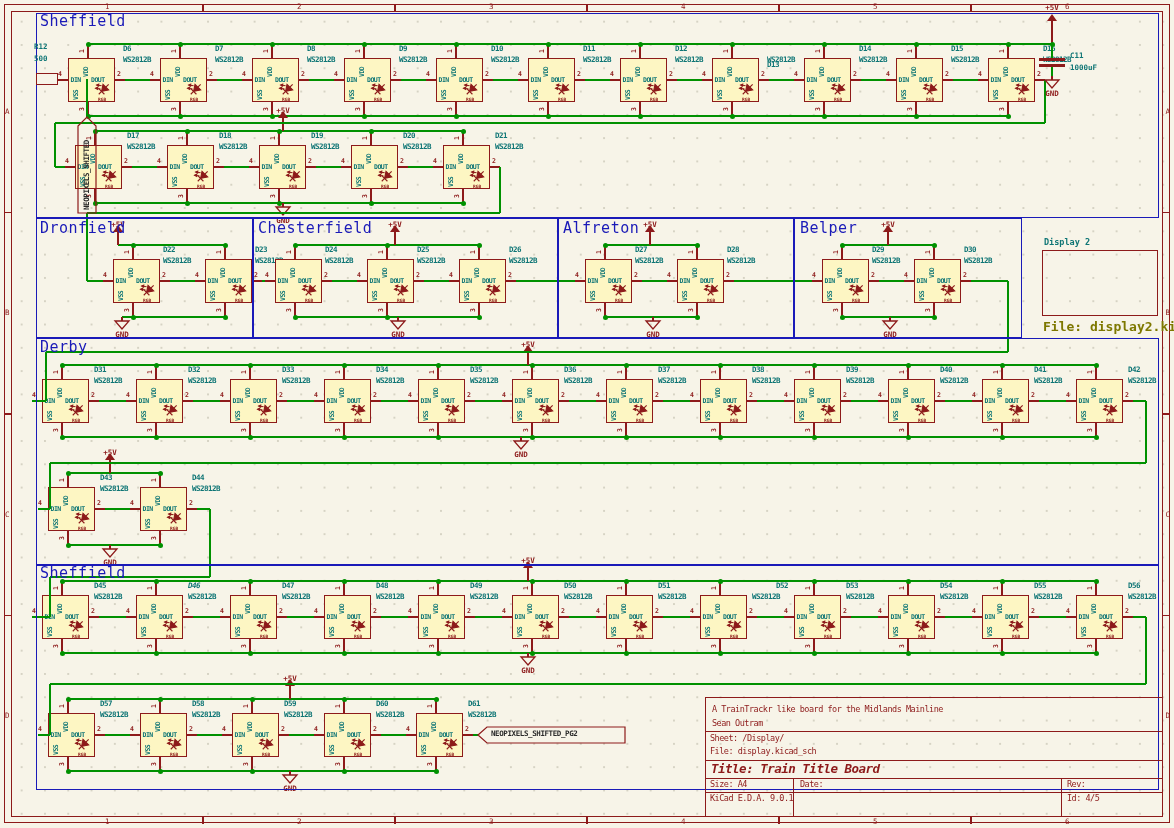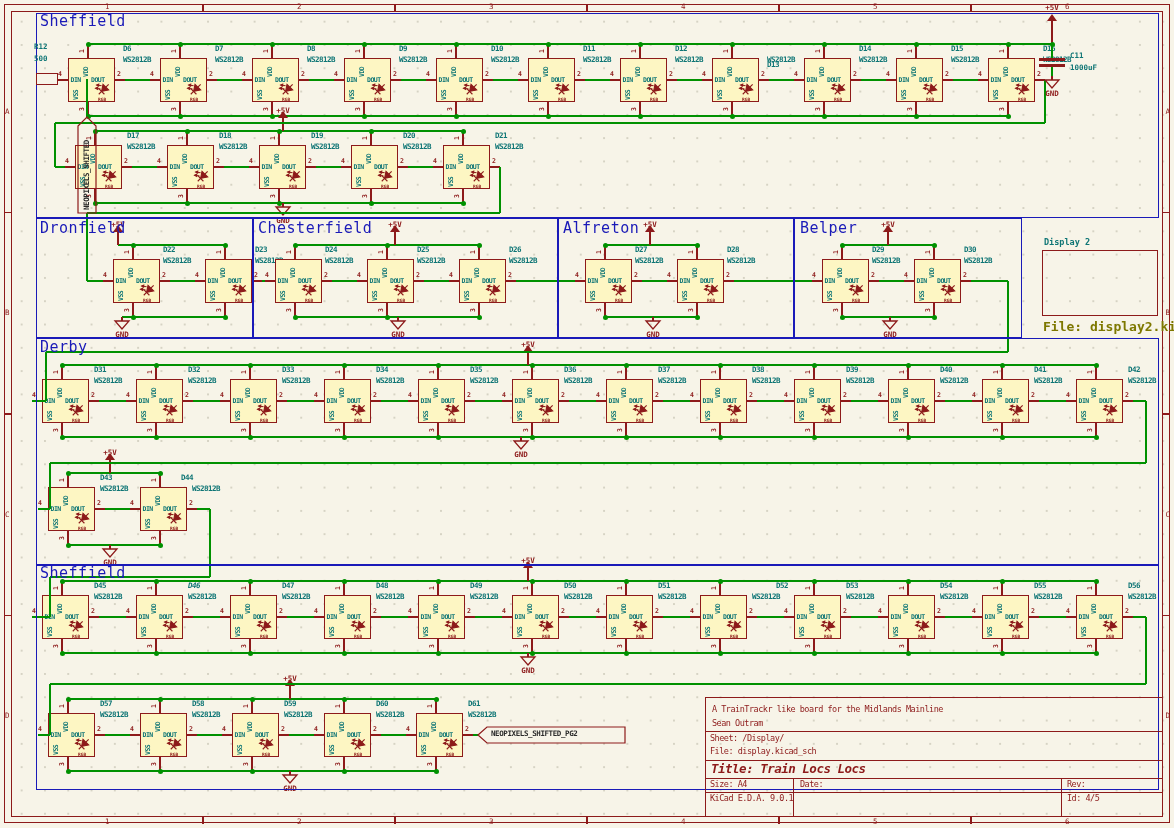--- a/index.html
+++ b/index.html
@@ -1378,21 +1378,21 @@
           <polygon points="4,3 4,11 10,7" fill="#8d1a1a"></polygon>
           <line x1="10" y1="3" x2="10" y2="11"></line>
           <line x1="10" y1="7" x2="14" y2="7"></line>
           <line x1="6" y1="11" x2="9" y2="15"></line>
           <polygon points="9,15 8.4,12.8 6.8,14.2" fill="#8d1a1a"></polygon>
           <line x1="9" y1="9.5" x2="12" y2="13.5"></line>
           <polygon points="12,13.5 11.4,11.3 9.8,12.7" fill="#8d1a1a"></polygon>
         </g>
         <text x="3" y="17.5" font-size="4.5" font-weight="bold" fill="#8d1a1a" font-family="DejaVu Sans Mono,monospace">RGB</text>
       </svg>
-      <div class="t refval" style="left: 181px; top: 474px; text-align: right;">D44</div>
+      <div class="t refval" style="left: 192px; top: 474px; text-align: right;">D44</div>
       <div class="t refval" style="left: 192px; top: 485px;">WS2812B</div>
       <div class="wire" style="left: 105px; top: 508.3px; width: 25px; height: 1.4px;"></div>
       <div class="wire" style="left: 68px; top: 472.3px; width: 92px; height: 1.4px;"></div>
       <div class="wire" style="left: 68px; top: 544.3px; width: 92px; height: 1.4px;"></div>
       <div class="dot" style="left: 65.5px; top: 470.5px; width: 5px; height: 5px;"></div>
       <div class="dot" style="left: 65.5px; top: 542.5px; width: 5px; height: 5px;"></div>
       <div class="dot" style="left: 157.5px; top: 470.5px; width: 5px; height: 5px;"></div>
       <div class="dot" style="left: 157.5px; top: 542.5px; width: 5px; height: 5px;"></div>
       <div class="redln" style="left: 109.3px; top: 459px; width: 1.4px; height: 14px;"></div>
       <svg width="10" height="7" viewBox="0 0 10 7" style="position: absolute; left: 105px; top: 453px; overflow: visible;">
@@ -2086,21 +2086,21 @@
     <div class="redln" style="left:705px;top:731px;width:458px;height:1px"></div>
     <div class="redln" style="left:705px;top:760px;width:458px;height:1px"></div>
     <div class="redln" style="left:705px;top:778px;width:458px;height:1px"></div>
     <div class="redln" style="left:705px;top:792px;width:458px;height:1px"></div>
     <div class="redln" style="left:793px;top:778px;width:1px;height:39px"></div>
     <div class="redln" style="left:1061px;top:778px;width:1px;height:39px"></div>
     <div class="t tb" style="left:712px;top:705px;">A TrainTrackr like board for the Midlands Mainline</div>
     <div class="t tb" style="left:712px;top:719px;">Sean Outram</div>
     <div class="t tb" style="left:710px;top:734px;">Sheet: /Display/</div>
     <div class="t tb" style="left:710px;top:747px;">File: display.kicad_sch</div>
-    <div class="t tb" style="left:711px;top:762px;font-size:12.5px;font-weight:bold;font-style:italic;">Title: Train Locs Locs</div>
+    <div class="t tb" style="left:711px;top:762px;font-size:12.5px;font-weight:bold;font-style:italic;">Title: Train Title Board</div>
     <div class="t tb" style="left:710px;top:780px;">Size: A4</div>
     <div class="t tb" style="left:800px;top:780px;">Date:</div>
     <div class="t tb" style="left:1067px;top:780px;">Rev:</div>
     <div class="t tb" style="left:710px;top:794px;">KiCad E.D.A. 9.0.1</div>
     <div class="t tb" style="left:1067px;top:794px;">Id: 4/5</div>
   </div>
 
   <div>
     <div style="position:absolute;left:1042px;top:250px;width:116px;height:66px;border:1.4px solid #8d1a1a;box-sizing:border-box;"></div>
     <div class="t teal" style="left:1044px;top:238px;font-size:8.5px;font-weight:bold;">Display 2</div>

